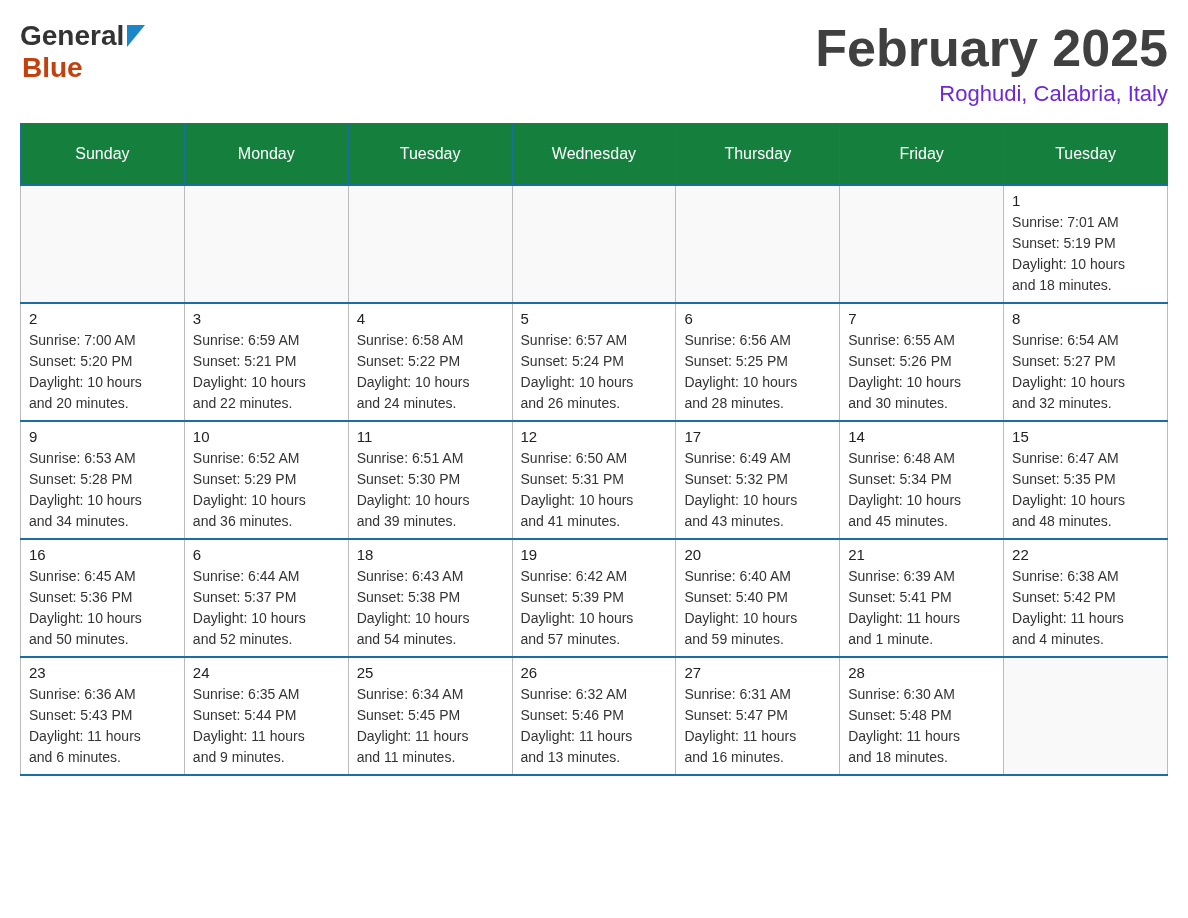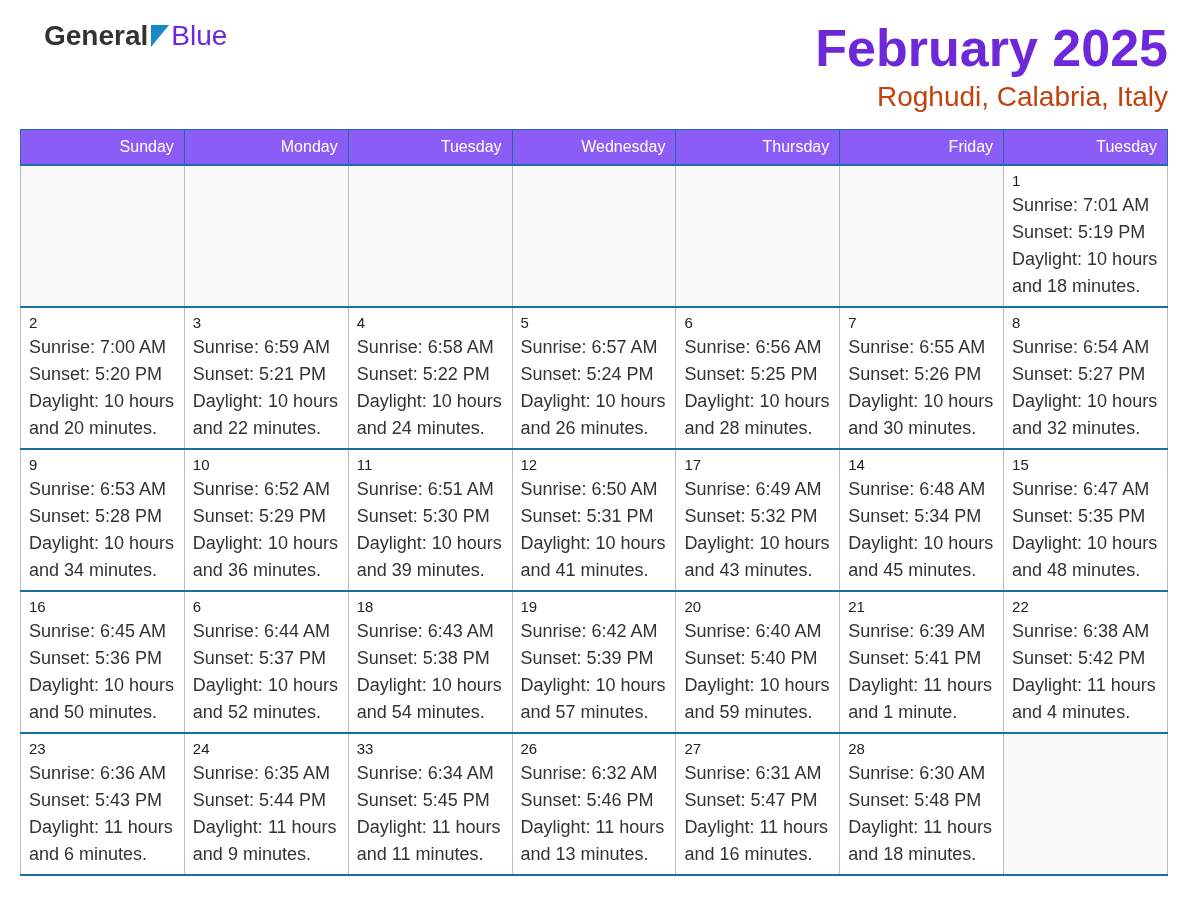--- a/index.html
+++ b/index.html
@@ -16,50 +16,50 @@
       align-items: flex-start;
       margin-bottom: 16px;
     }
     .logo-text-general {
       font-size: 28px;
       font-weight: bold;
       color: #333;
     }
     .logo-text-blue {
       font-size: 28px;
-      font-weight: normal;
-      color: #6d28d9;
+      font-weight: bold;
+      color: #c2410c;
       text-align: right;
     }
     .title-block {
       text-align: right;
     }
     .month-title {
       font-size: 52px;
       font-weight: bold;
+      color: #404040;
+      line-height: 1.1;
+    }
+    .location-title {
+      font-size: 22px;
       color: #6d28d9;
-      line-height: 1.1;
-    }
-    .location-title {
-      font-size: 28px;
-      color: #c2410c;
       margin-top: 4px;
     }
     .calendar {
       width: 100%;
       border-collapse: collapse;
       border: 1px solid #999;
     }
     .calendar th {
-      background-color: #8b5cf6;
+      background-color: #15803d;
       color: #fff;
       font-size: 16px;
       font-weight: normal;
-      padding: 8px 10px;
-      text-align: right;
+      padding: 21px 10px;
+      text-align: center;
       border: 1px solid #1a6fa0;
     }
     .calendar td {
       vertical-align: top;
       width: 14.28%;
       padding: 6px 8px;
       border: 1px solid #bbb;
       font-size: 12.5px;
       color: #333;
       min-height: 110px;
@@ -68,32 +68,31 @@
     .calendar tr {
       border-bottom: 2px solid #1a6fa0;
     }
     .day-number {
       font-size: 15px;
       font-weight: normal;
       color: #222;
       margin-bottom: 3px;
     }
     .day-info {
-      font-size: 18px;
+      font-size: 14px;
       color: #333;
       line-height: 1.5;
     }
     .empty-cell {
       background: #f9f9f9;
     }
     .logo-wrapper {
       display: flex;
-      flex-direction: row;
+      flex-direction: column;
       align-items: flex-start;
-      margin-left: 24px;
     }
     .logo-line1 {
       display: flex;
       align-items: center;
     }
     .logo-line2 {
       display: flex;
       align-items: center;
       margin-left: 2px;
     }
@@ -249,21 +248,21 @@
       <tr>
         <td>
           <div class="day-number">23</div>
           <div class="day-info">Sunrise: 6:36 AM<br>Sunset: 5:43 PM<br>Daylight: 11 hours<br>and 6 minutes.</div>
         </td>
         <td>
           <div class="day-number">24</div>
           <div class="day-info">Sunrise: 6:35 AM<br>Sunset: 5:44 PM<br>Daylight: 11 hours<br>and 9 minutes.</div>
         </td>
         <td>
-          <div class="day-number">33</div>
+          <div class="day-number">25</div>
           <div class="day-info">Sunrise: 6:34 AM<br>Sunset: 5:45 PM<br>Daylight: 11 hours<br>and 11 minutes.</div>
         </td>
         <td>
           <div class="day-number">26</div>
           <div class="day-info">Sunrise: 6:32 AM<br>Sunset: 5:46 PM<br>Daylight: 11 hours<br>and 13 minutes.</div>
         </td>
         <td>
           <div class="day-number">27</div>
           <div class="day-info">Sunrise: 6:31 AM<br>Sunset: 5:47 PM<br>Daylight: 11 hours<br>and 16 minutes.</div>
         </td>

